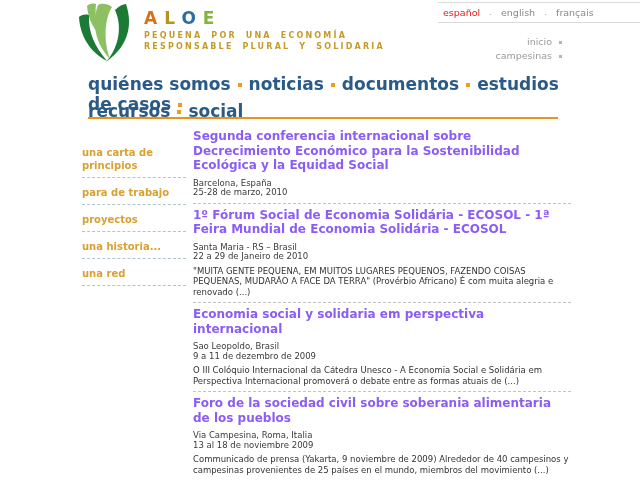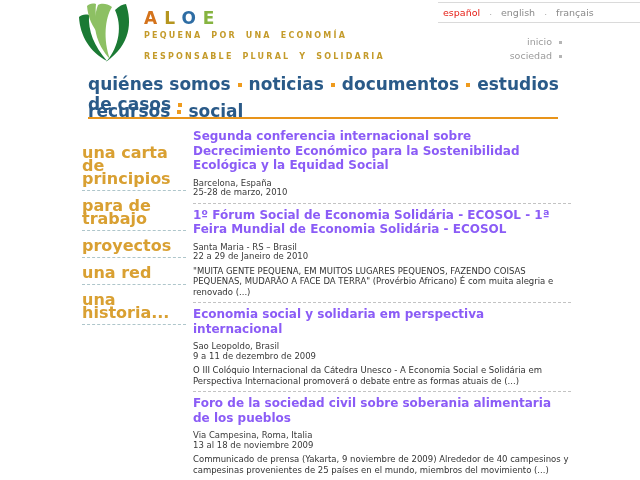--- a/index.html
+++ b/index.html
@@ -59,21 +59,21 @@
     display:inline-block; width:4px; height:4px; background:#ef9b1d;
     margin:0 7px 1px 7px; vertical-align:middle;
   }
   .nav-rule {
     position:absolute; left:88px; top:117px; width:470px; height:2px; background:#e8941a;
   }
 
   
   .sidebar { position:absolute; left:82px; top:138px; width:104px; }
   .side-item {
-    font-size:16px; font-weight:bold; color:#d9a032; line-height:13px;
+    font-size:10px; font-weight:bold; color:#d9a032; line-height:13px;
     padding:8px 0 5px 0;
     border-bottom:1px dashed #aec6cb;
     cursor:pointer;
   }
 
   
   .main { position:absolute; left:193px; top:129px; width:378px; }
   .article .title {
     font-size:12px; font-weight:bold; color:#8b5cf6; line-height:14.5px;
     cursor:pointer;
@@ -91,52 +91,52 @@
     <path d="M50,2 C56,20 55,42 30,60 C44,44 46,23 39,8 C43,4 47,2 50,2 Z" fill="#1b7a34"></path>
     <path d="M22,3 C15,22 20,42 34,57 C27,38 29,16 36,5 C31,1 25,1 22,3 Z" fill="#8dc063"></path>
     <path d="M3,15 C4,34 14,50 31,59 C18,44 12,29 13,13 C9,12 5,13 3,15 Z" fill="#1b7a34"></path>
     <path d="M11,4 C12,15 16,25 24,33 C20,21 19,11 20,2 C16,1 13,2 11,4 Z" fill="#8dc063"></path>
   </svg>
 </div>
 
 <div class="logo-text">
   <div class="acronym"><span class="l0">A</span><span class="l1">L</span><span class="l2">O</span><span class="l3">E</span></div>
   <div class="tagline">PEQUENA POR UNA ECONOMÍA</div>
-  <div class="tagline" style="margin-top:11px;text-align:right;">RESPONSABLE PLURAL Y SOLIDARIA</div>
+  <div class="tagline" style="margin-top:1px;text-align:right;">RESPONSABLE PLURAL Y SOLIDARIA</div>
 </div>
 
 <div class="lang-rule-top"></div>
 <div class="lang-bar">
   <span class="lang active">español</span>
   <span class="lang-dot">.</span>
   <span class="lang">english</span>
   <span class="lang-dot">.</span>
   <span class="lang">français</span>
 </div>
 <div class="lang-rule-bottom"></div>
 
 <div class="utility">
   <div class="u-row"><span>inicio</span><span class="u-bullet"></span></div>
-  <div class="u-row"><span>sociedad</span><span class="u-bullet"></span></div>
+  <div class="u-row"><span>campesinas</span><span class="u-bullet"></span></div>
 </div>
 
 <div class="nav nav-row1" style="position:absolute;">
   <span class="nav-link">quiénes somos</span><span class="nav-sep"></span><span class="nav-link">noticias</span><span class="nav-sep"></span><span class="nav-link">documentos</span><span class="nav-sep"></span><span class="nav-link">estudios de casos</span><span class="nav-sep"></span>
 </div>
 <div class="nav nav-row2" style="position:absolute;">
   <span class="nav-link">recursos</span><span class="nav-sep"></span><span class="nav-link">social</span>
 </div>
 <div class="nav-rule"></div>
 
 <div class="sidebar">
   <div class="side-item">una carta de principios</div>
   <div class="side-item">para de trabajo</div>
   <div class="side-item">proyectos</div>
+  <div class="side-item">una historia...</div>
   <div class="side-item">una red</div>
-  <div class="side-item">una historia...</div>
 </div>
 
 <div class="main">
 
   <div class="article">
     <div class="title">Segunda conferencia internacional sobre Decrecimiento Económico para la Sostenibilidad Ecológica y la Equidad Social</div>
     <div class="loc">Barcelona, España</div>
     <div class="date">25-28 de marzo, 2010</div>
   </div>
   <div class="art-sep"></div>

